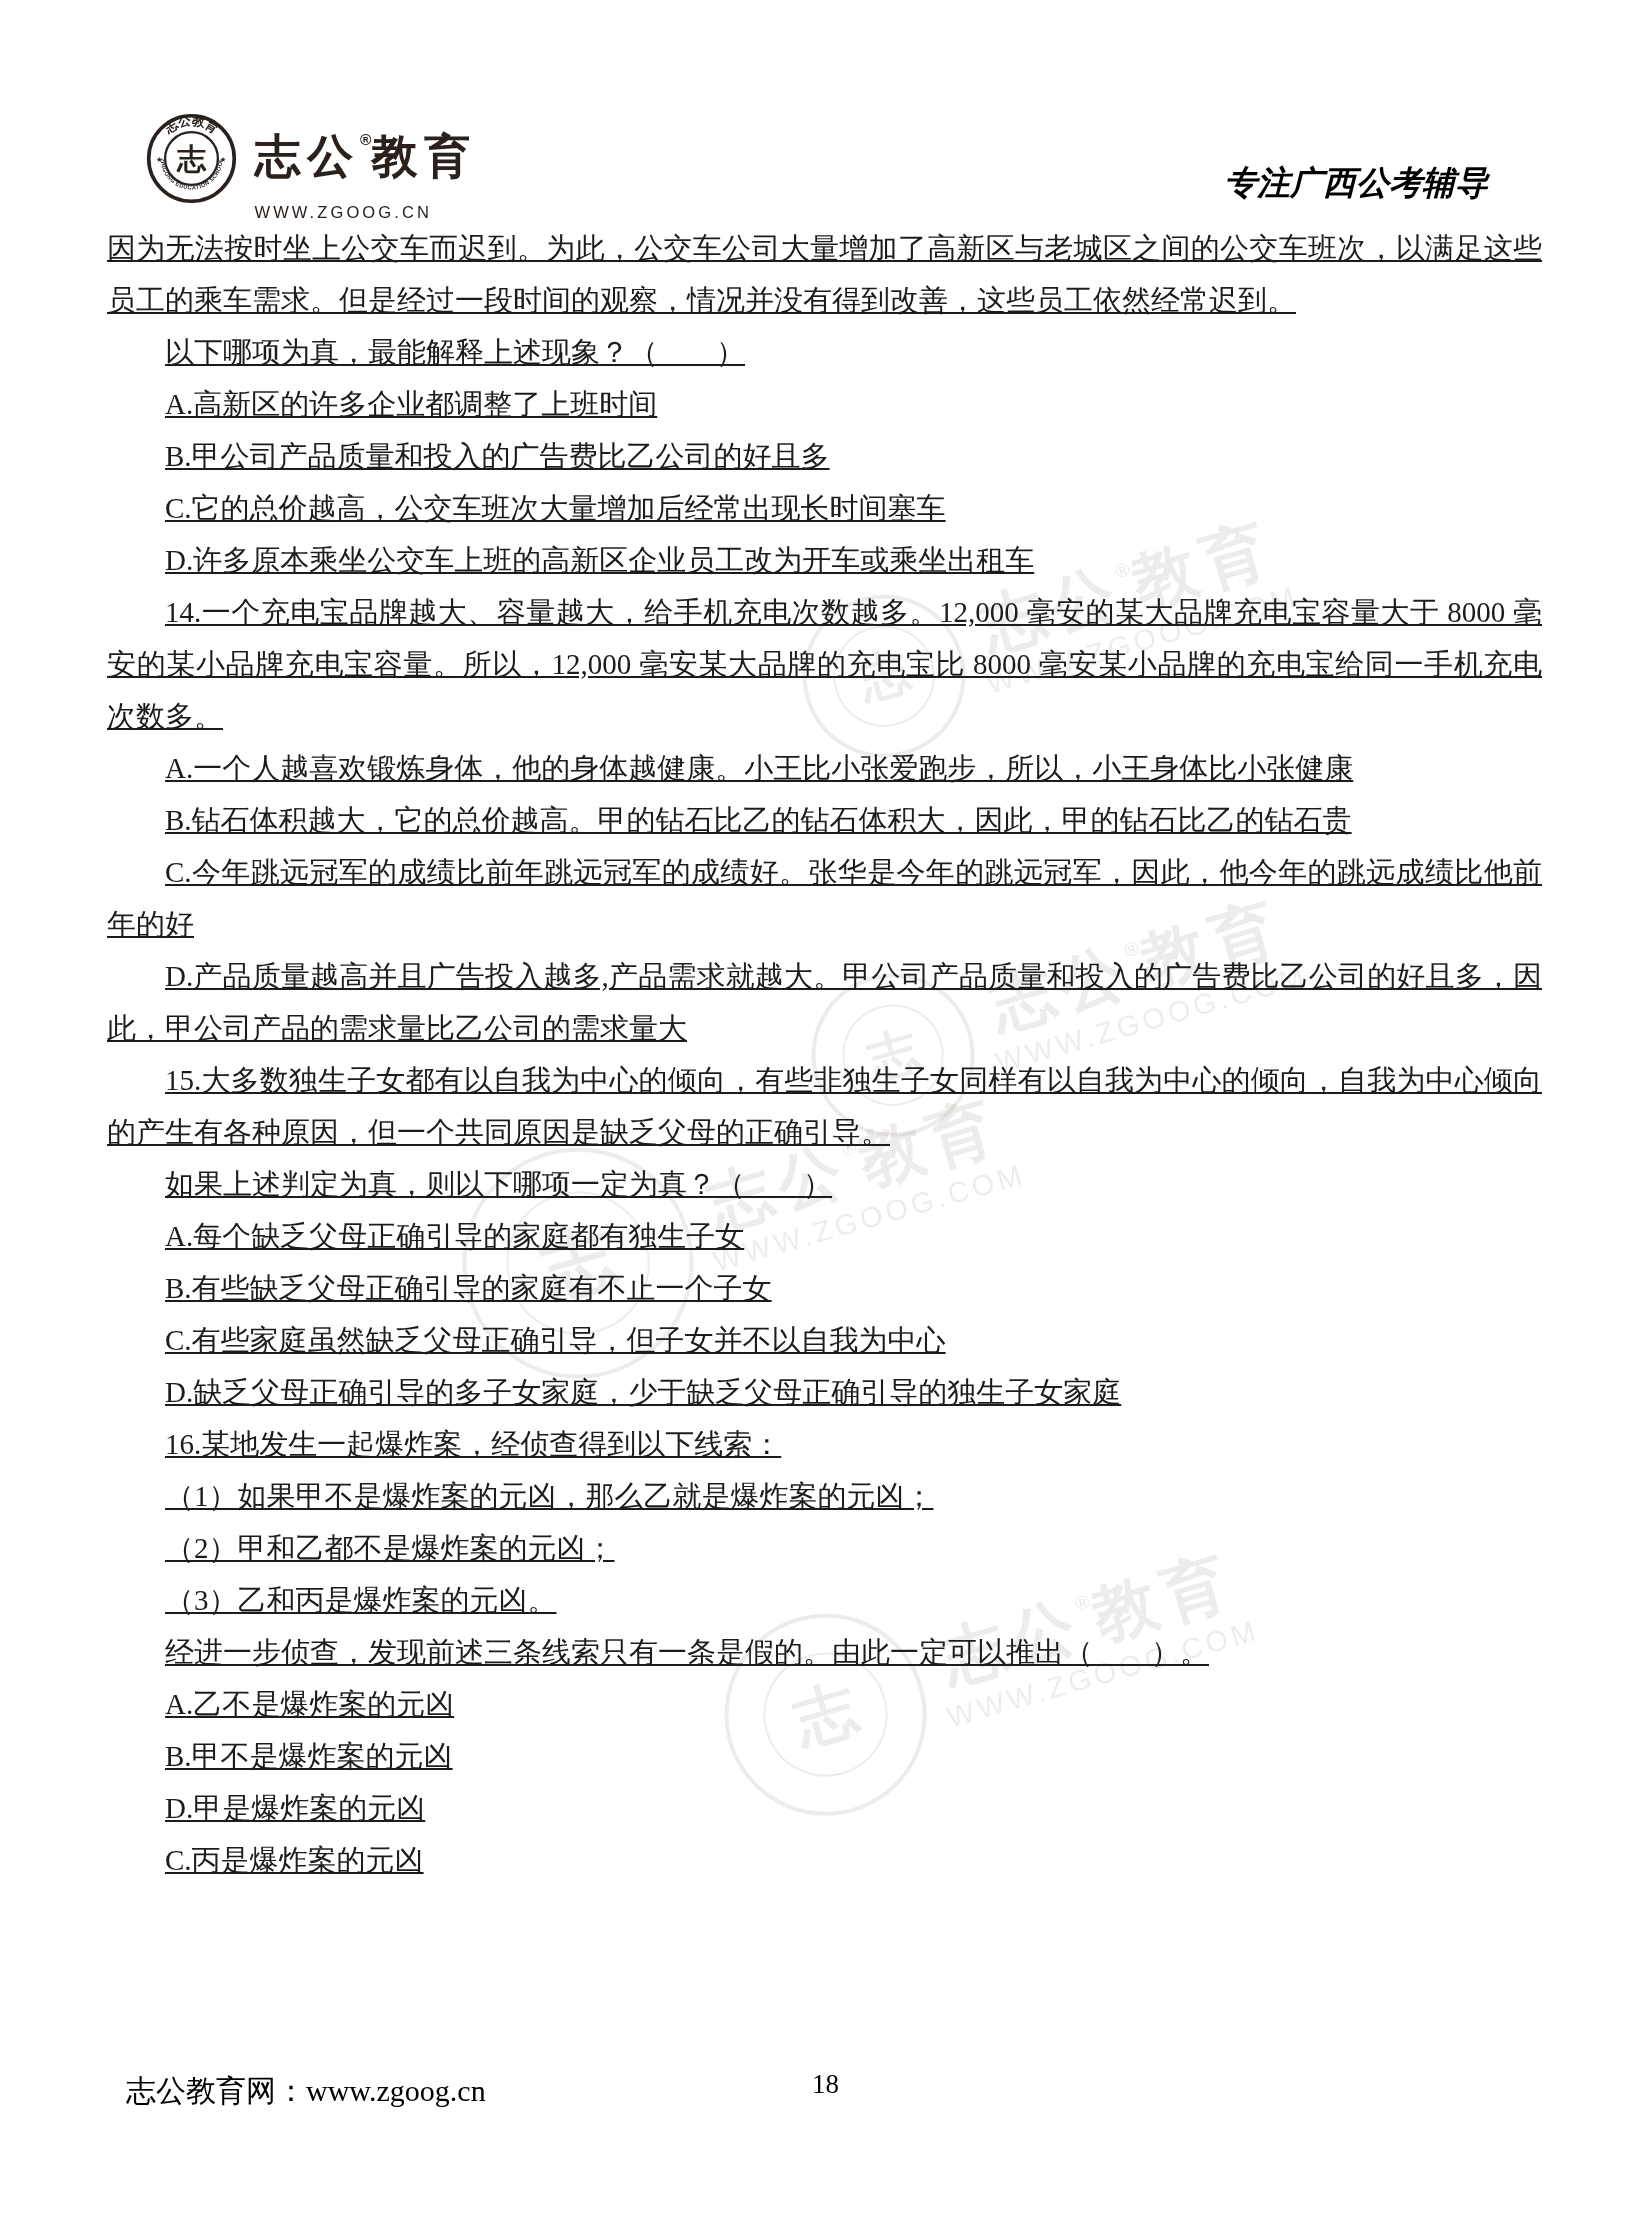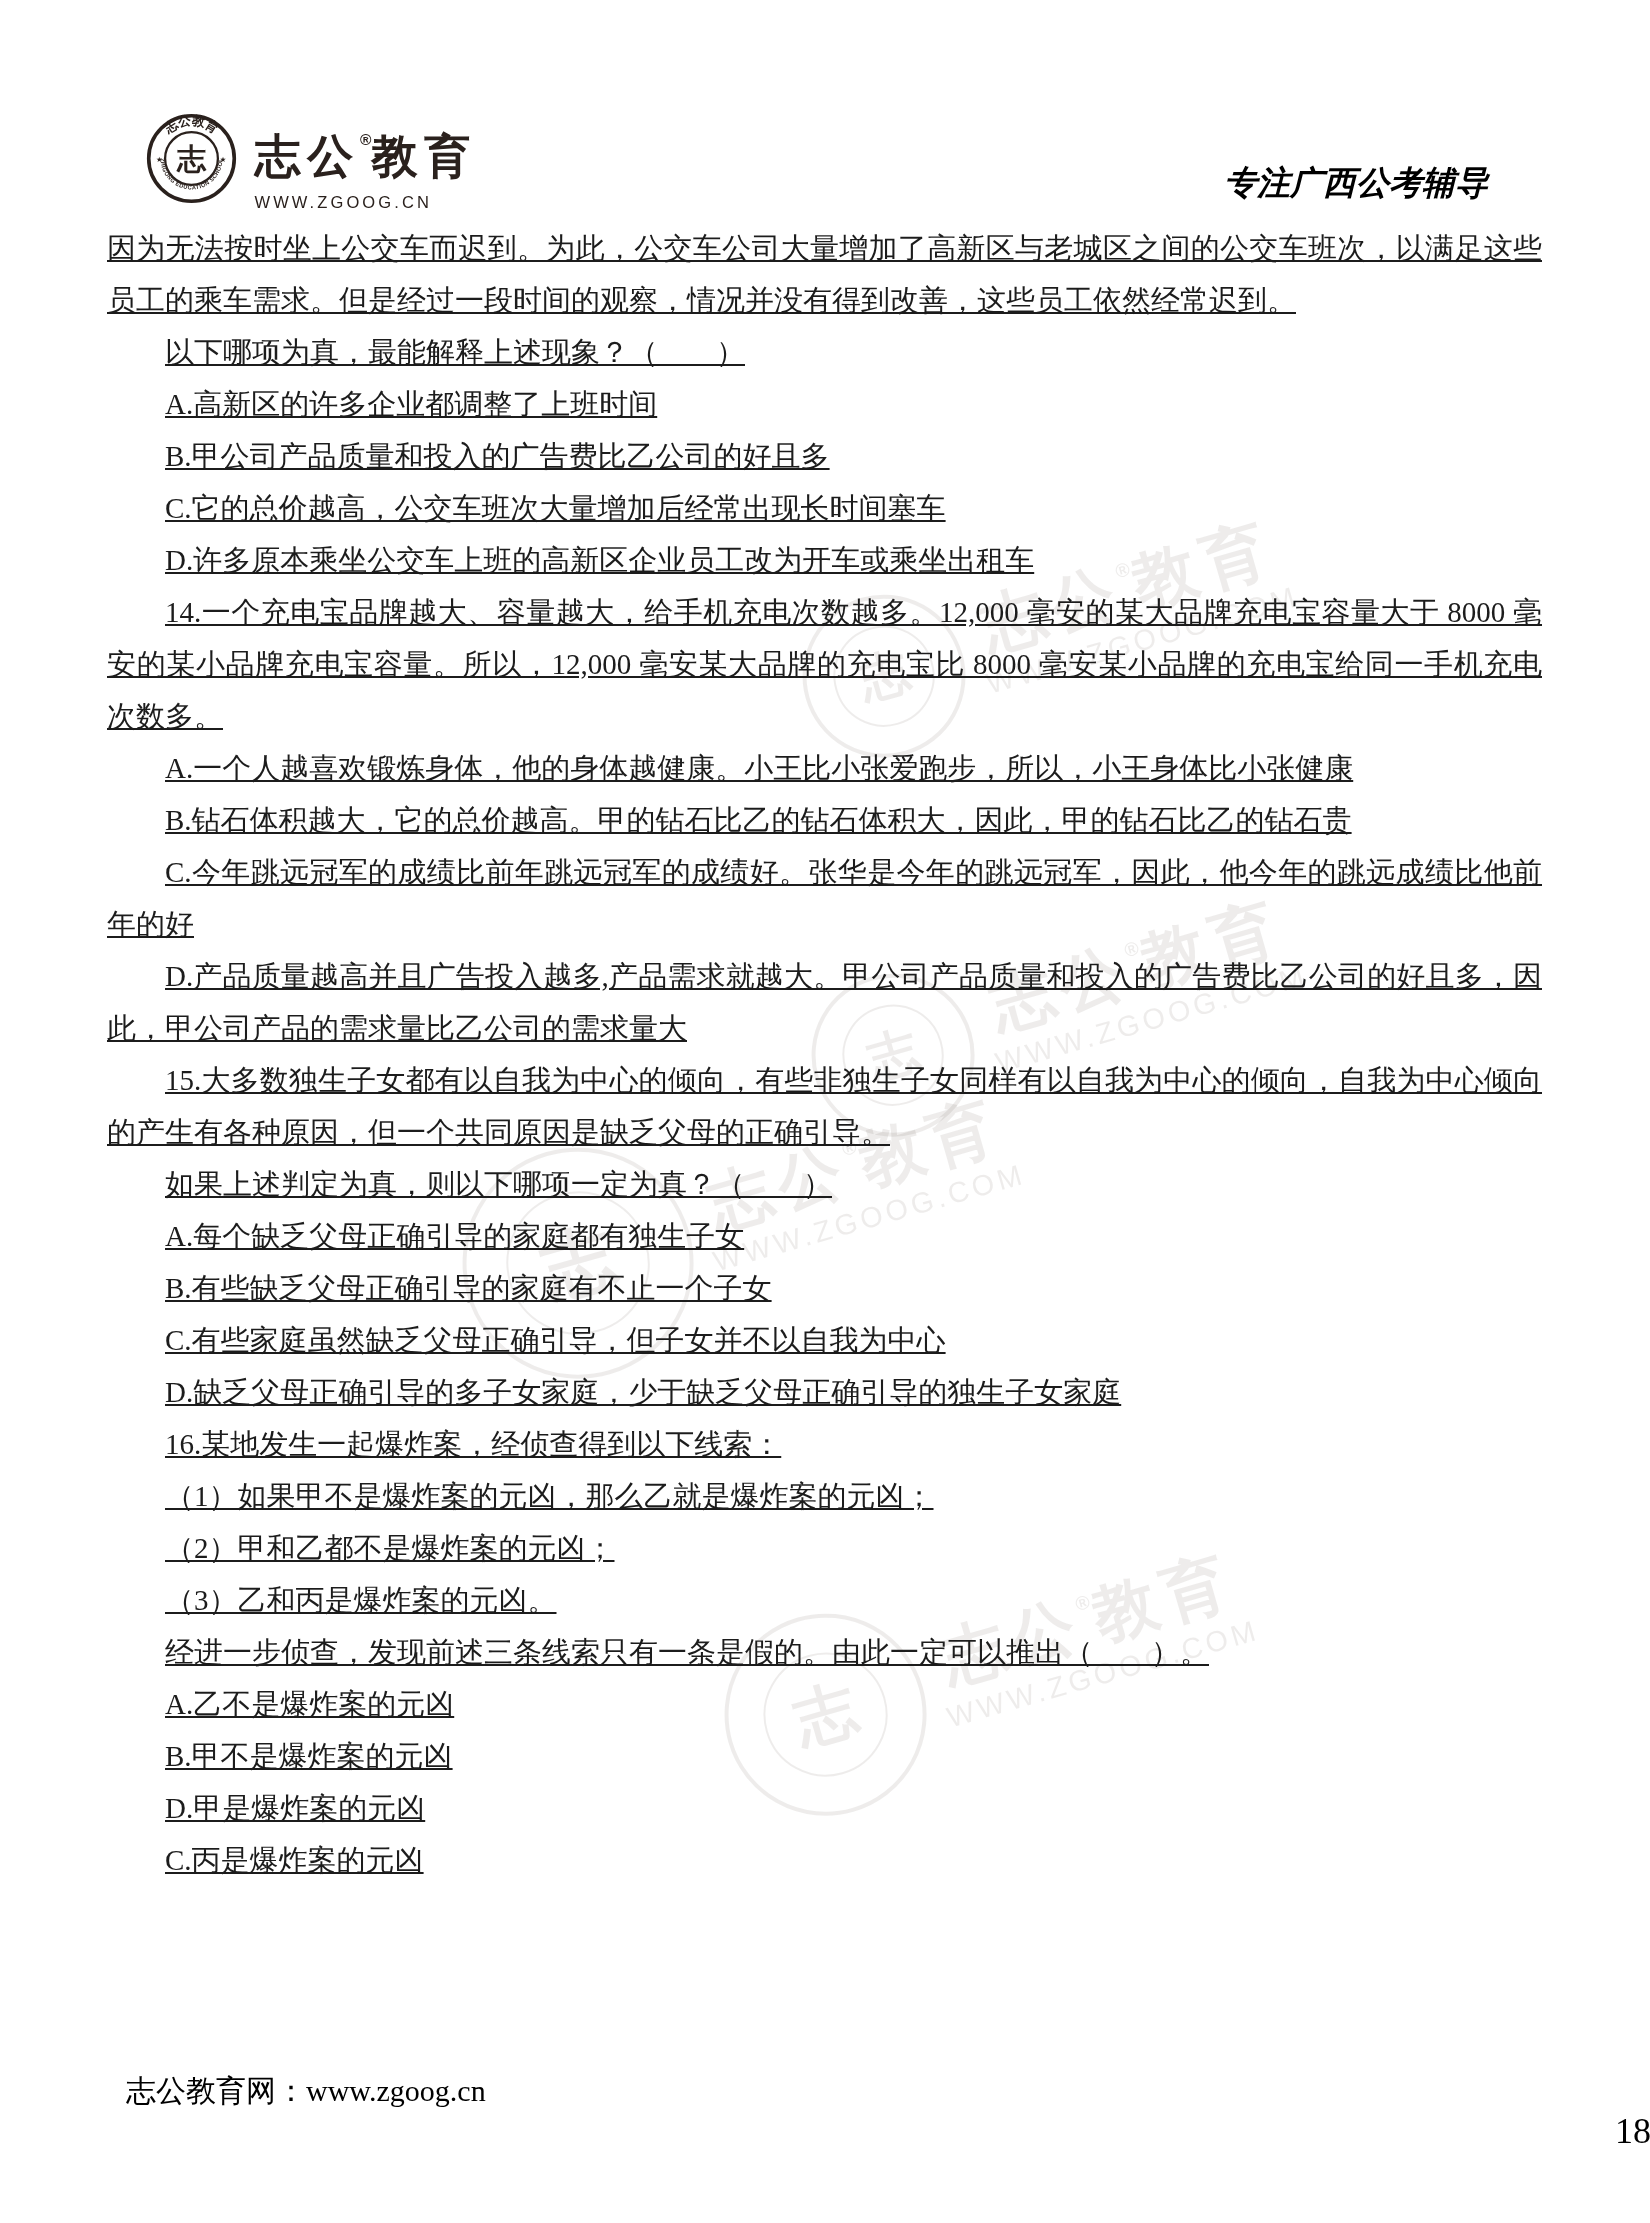--- a/index.html
+++ b/index.html
@@ -13,21 +13,21 @@
   .seal{width:91px;height:91px;flex:0 0 91px;}
   .brand-block{margin-left:17.5px;padding-top:1.9px;}
   .brand-line{
     font-family:"Liberation Sans","DejaVu Sans",sans-serif;
     font-weight:900;font-size:46px;line-height:50px;letter-spacing:6.8px;
     color:#2a211d;white-space:nowrap;
   }
   .brand-line sup{font-size:15.5px;letter-spacing:0;vertical-align:27px;}
   .brand-url{
     font-family:"Liberation Sans","DejaVu Sans",sans-serif;
-    font-size:16.5px;letter-spacing:3.1px;color:#2a211d;margin-top:12px;white-space:nowrap;
+    font-size:16.5px;letter-spacing:3.1px;color:#2a211d;margin-top:22px;white-space:nowrap;
   }
   .tagline{
     position:absolute;top:161px;right:163px;
     font-size:33px;font-weight:700;color:#000;white-space:nowrap;font-style:italic;
   }
   
   .doc-body{
     position:absolute;left:107px;right:109px;top:222px;
     font-size:29px;line-height:52px;text-align:justify;
   }
@@ -56,22 +56,22 @@
   .wm-url{
     font-family:"Liberation Sans","DejaVu Sans",sans-serif;
     font-size:29px;letter-spacing:3.9px;white-space:nowrap;margin-top:3.9px;
   }
   
   .footer-site{
     position:absolute;left:126px;top:2071px;
     font-size:30px;font-weight:400;color:#000;white-space:nowrap;
   }
   .footer-page{
-    position:absolute;left:0;width:100%;top:2069px;text-align:right;
-    font-size:36px;color:#000;margin-top:41px;
+    position:absolute;left:0;width:100%;top:2069px;text-align:center;
+    font-size:27px;color:#000;
   }
 </style>
 </head>
 <body>
 
 <div class="wm" style="left:796px;top:548px;">
   <div class="wm-seal" style="width:155px;height:155px;">
     <div class="wm-seal-inner" style="font-size:50px;">
         <span>志</span>
       </div>

